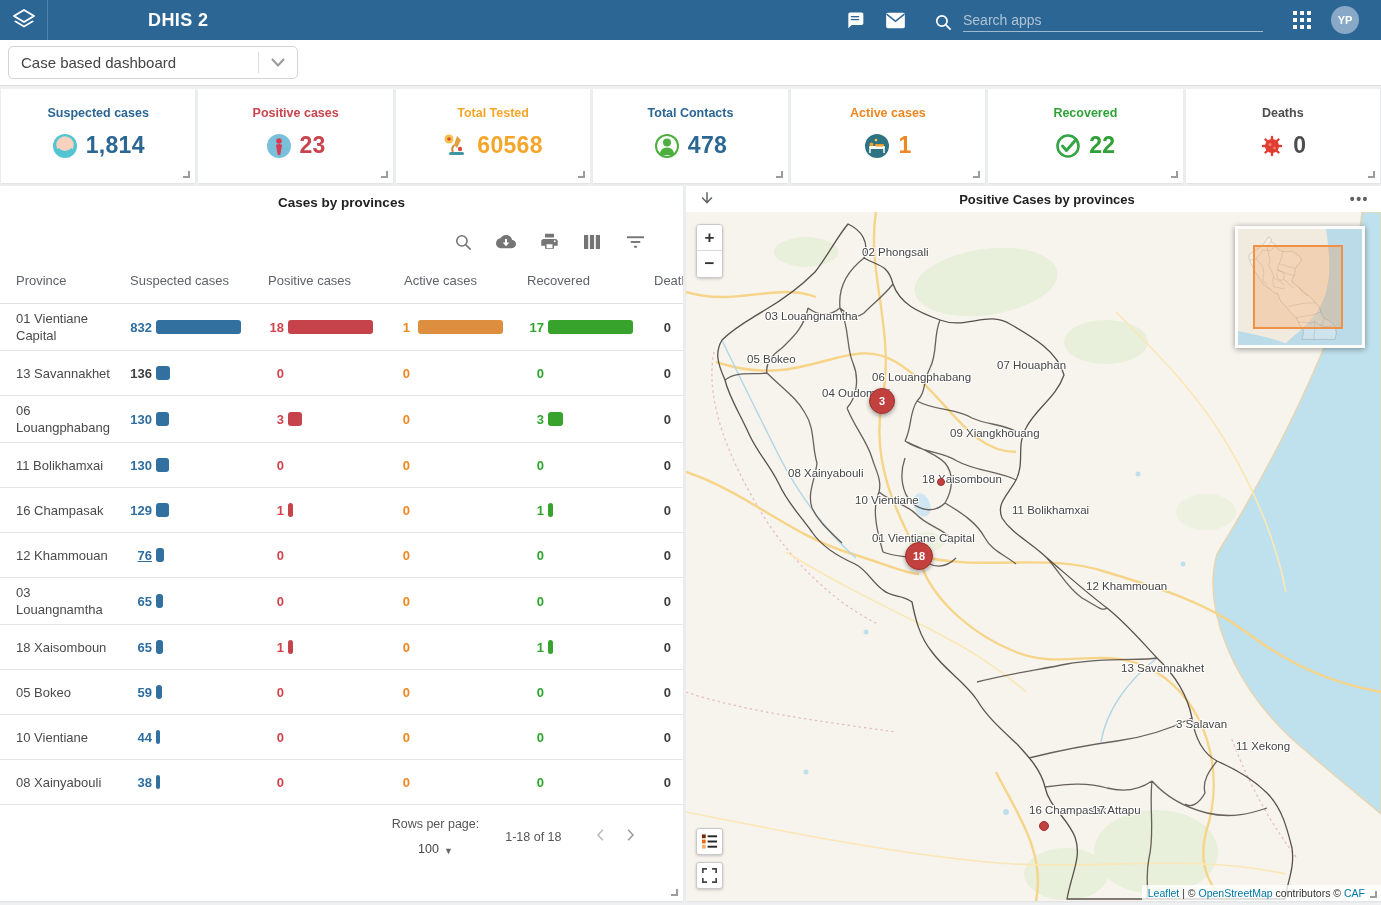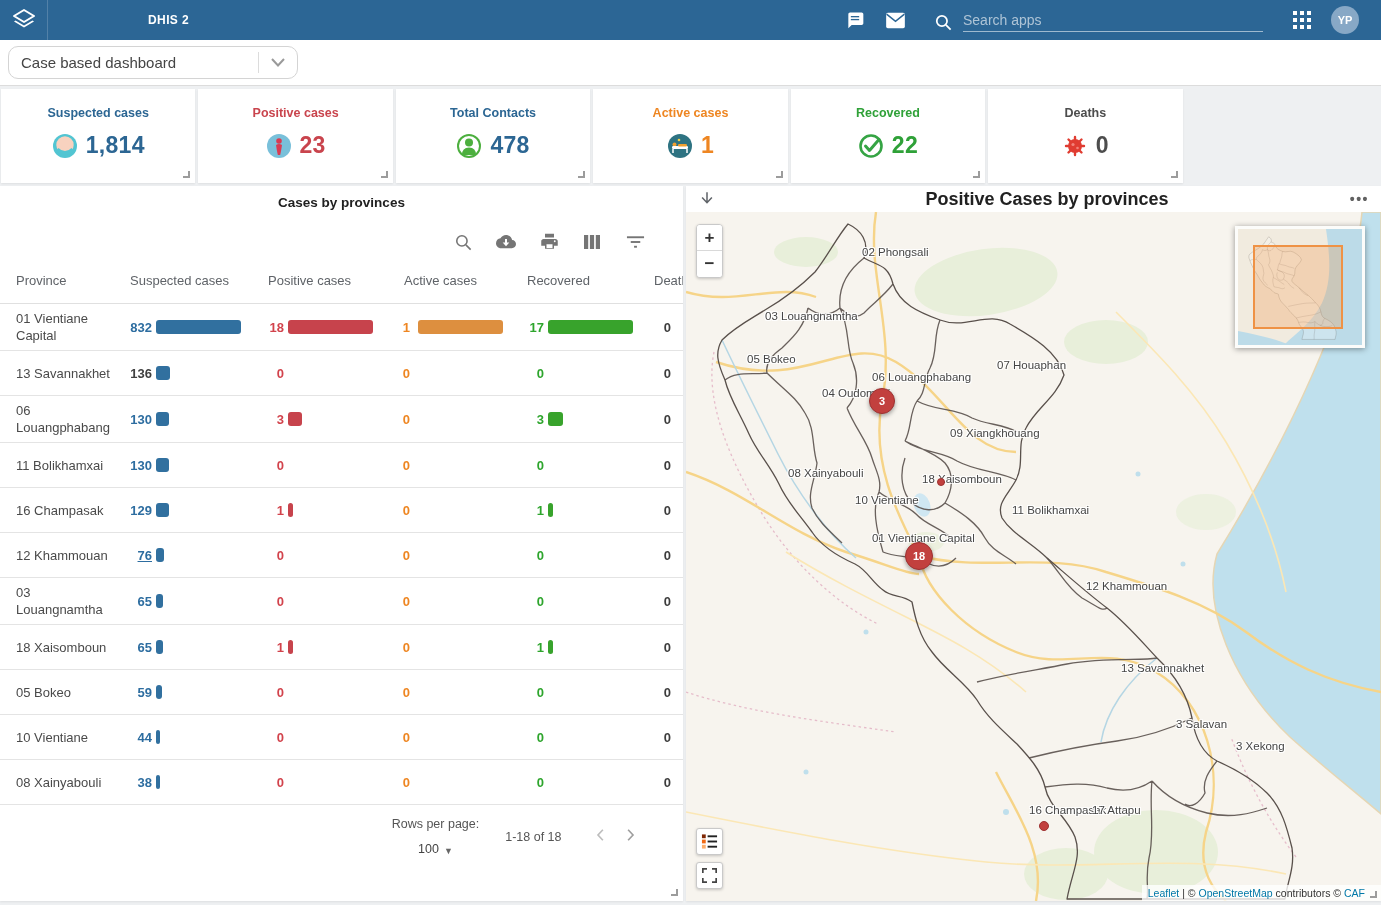--- a/index.html
+++ b/index.html
@@ -3,34 +3,34 @@
 <meta charset="utf-8">
 <style>
   * { margin:0; padding:0; box-sizing:border-box; }
   html,body { width:1381px; height:905px; overflow:hidden; background:#eef0f2;
     font-family:"Liberation Sans","DejaVu Sans",sans-serif; }
 
   
   .topbar { height:40px; background:#2c6695; display:flex; align-items:center; color:#fff; }
   .logo-box { width:48px; height:40px; display:flex; align-items:center; justify-content:center;
     border-right:1px solid rgba(255,255,255,.18); cursor:pointer; }
-  .app-title { font-weight:bold; font-size:12px; letter-spacing:.4px; margin-left:100px; }
+  .app-title { font-weight:bold; font-size:18px; letter-spacing:.4px; margin-left:100px; }
   .topbar-right { margin-left:auto; display:flex; align-items:center; gap:18px; padding-right:22px; }
   .tb-icon { width:22px; height:22px; display:flex; align-items:center; justify-content:center; cursor:pointer; }
   .searchbox { display:flex; align-items:flex-end; gap:10px; margin:0 10px; }
   .searchbox input { background:transparent; border:none; outline:none;
     border-bottom:1px solid rgba(255,255,255,.55); width:300px; height:24px;
     color:#fff; font-size:14px; }
   .searchbox input::placeholder { color:#aec4d6; }
   .avatar { width:28px; height:28px; border-radius:50%; background:#87a8c6; color:#fff;
     font-size:11px; font-weight:bold; display:flex; align-items:center; justify-content:center; cursor:pointer; }
 
   
   .dash-bar { height:46px; background:#fff; border-bottom:1px solid #dcdcdc; display:flex; align-items:center; padding-left:8px; }
-  .dash-select { width:290px; height:33px; border:1px solid #d4d4d4; border-radius:10px; background:#fff;
+  .dash-select { width:290px; height:33px; border:1px solid #d4d4d4; border-radius:5px; background:#fff;
     display:flex; align-items:center; cursor:pointer; }
   .dash-select .sel-text { flex:1; padding-left:12px; font-size:15px; color:#454545; }
   .dash-select .sel-div { width:1px; height:21px; background:#dcdcdc; }
   .dash-select .sel-chev { width:38px; display:flex; align-items:center; justify-content:center; color:#9a9a9a; }
 
   
   .cards { display:grid; grid-template-columns:repeat(7,1fr); gap:3px; background:#eef0f2; padding:3px 1px; height:100px; }
   .stat-card { background:#fff; position:relative; display:flex; flex-direction:column; align-items:center;
     box-shadow:0 1px 2px rgba(0,0,0,.07); }
   .card-label { margin-top:17px; font-size:12.5px; font-weight:bold; }
@@ -64,21 +64,21 @@
   .pagination { display:flex; align-items:center; justify-content:flex-end; gap:26px;
     padding:12px 40px 0 0; font-size:12.5px; color:#555; }
   .rpp { display:flex; align-items:center; gap:11px;flex-direction:column; }
   .rpp-select { display:flex; align-items:flex-end; gap:5px; cursor:pointer; color:#444; }
   .rpp-caret { font-size:9px; color:#666; }
   .pg-chev { border:none; background:none; cursor:pointer; padding:0 4px; }
 
   
   .map-titlebar { height:26px; display:flex; align-items:center; background:#fff; position:relative; z-index:20; }
   .map-dl { margin-left:12px; cursor:pointer; display:flex; }
-  .map-title { position:absolute; left:0; right:0; text-align:center; font-size:18px; font-weight:bold; color:#212121;padding-left:27px; }
+  .map-title { position:absolute; left:0; right:0; text-align:center; font-size:13px; font-weight:bold; color:#212121;padding-left:27px; }
   .map-more { margin-left:auto; margin-right:12px; color:#616161; font-weight:bold; letter-spacing:1.5px; cursor:pointer; font-size:14px; }
   .map-body { position:relative; height:689px; overflow:hidden; }
   .map-svg { position:absolute; inset:0; }
   .map-label { position:absolute; font-size:11.5px; color:#454545; white-space:nowrap;
     text-shadow:-1px -1px 0 #fff,1px -1px 0 #fff,-1px 1px 0 #fff,1px 1px 0 #fff; z-index:5; }
   .marker { position:absolute; border-radius:50%; background:#c2403e; border:1px solid #9e3131;
     color:#fff; font-size:11px; font-weight:bold; display:flex; align-items:center; justify-content:center;
     box-shadow:0 2px 4px rgba(0,0,0,.35); z-index:6; cursor:pointer; }
   .map-dot { position:absolute; border-radius:50%; background:#c2403e; border:1px solid #9e3131; z-index:6; }
   .zoom-ctl { position:absolute; left:10px; top:12px; width:27px; background:#fff; border:1px solid #c9c9c9;
@@ -184,20 +184,35 @@
       <svg width="26" height="26" viewBox="-13 -13 26 26">
         <circle r="12" fill="#79c0da"></circle>
           <circle cy="-5" r="2.8" fill="#d93b52"></circle>
         <path d="M -3,-1 Q 0,-3 3,-1 L 2.2,4 L 1.2,9 L -1.2,9 L -2.2,4 Z" fill="#d93b52"></path>
       </svg>
       <span class="card-value" style="color: rgb(201, 68, 77);">23</span>
     </div>
     <span class="resize-corner"></span>
   </div>
 
+  <div class="stat-card">
+    <div class="card-label" style="color: rgb(245, 166, 42);">Total Tested</div>
+    <div class="card-valrow">
+      <svg width="26" height="26" viewBox="0 0 26 26">
+        <circle cx="6" cy="6" r="4.5" fill="#f6c14a"></circle>
+          <circle cx="6" cy="6" r="1.8" fill="#d94c3d"></circle>
+        <path d="M 14,3 L 18,7 L 14,15 L 11,12 Z" fill="#e0a23e"></path>
+        <path d="M 11,12 Q 8,16 10,19" fill="none" stroke="#c98b3c" stroke-width="2"></path>
+        <rect x="6" y="19" width="15" height="3" rx="1.5" fill="#3f96a3"></rect>
+        <circle cx="17" cy="16" r="2.2" fill="#d94c3d"></circle>
+      </svg>
+      <span class="card-value" style="color: rgb(245, 166, 42);">60568</span>
+    </div>
+    <span class="resize-corner"></span>
+  </div>
 
   <div class="stat-card">
     <div class="card-label" style="color: rgb(44, 102, 147);">Total Contacts</div>
     <div class="card-valrow">
       <svg width="26" height="26" viewBox="-13 -13 26 26">
         <circle r="12" fill="#4caf3e"></circle>
           <circle r="10" fill="#fff"></circle>
         <circle cy="-3.5" r="4" fill="#4caf3e"></circle>
         <path d="M -7,9 Q -7,1.5 0,1.5 Q 7,1.5 7,9 Z" fill="#4caf3e"></path>
       </svg>
@@ -613,21 +628,21 @@
           <div class="map-label" style="left: 311px; top: 147px;">07 Houaphan</div>
           <div class="map-label" style="left: 264px; top: 215px;">09 Xiangkhouang</div>
           <div class="map-label" style="left: 102px; top: 255px;">08 Xainyabouli</div>
           <div class="map-label" style="left: 236px; top: 261px;">18 Xaisomboun</div>
           <div class="map-label" style="left: 169px; top: 282px;">10 Vientiane</div>
           <div class="map-label" style="left: 326px; top: 292px;">11 Bolikhamxai</div>
           <div class="map-label" style="left: 186px; top: 320px;">01 Vientiane Capital</div>
           <div class="map-label" style="left: 400px; top: 368px;">12 Khammouan</div>
           <div class="map-label" style="left: 435px; top: 450px;">13 Savannakhet</div>
           <div class="map-label" style="left: 490px; top: 506px;">3 Salavan</div>
-          <div class="map-label" style="left: 550px; top: 528px;">3 Xekong</div>
+          <div class="map-label" style="left: 550px; top: 528px;">11 Xekong</div>
           <div class="map-label" style="left: 343px; top: 592px;">16 Champasak</div>
           <div class="map-label" style="left: 406px; top: 592px;">17 Attapu</div>
         </div>
       <div id="map-markers">
           <div class="marker" style="height: 26px; width: 26px; left: 183px; top: 176px; background: rgb(194, 64, 62);">3</div>
           <div class="marker" style="height: 28px; width: 28px; left: 219px; top: 330px; background: rgb(194, 64, 62);">18</div>
           <div class="map-dot" style="height: 8px; width: 8px; left: 251px; top: 266px;"></div>
           <div class="map-dot" style="height: 10px; width: 10px; left: 353px; top: 609px;"></div>
         </div>
 

